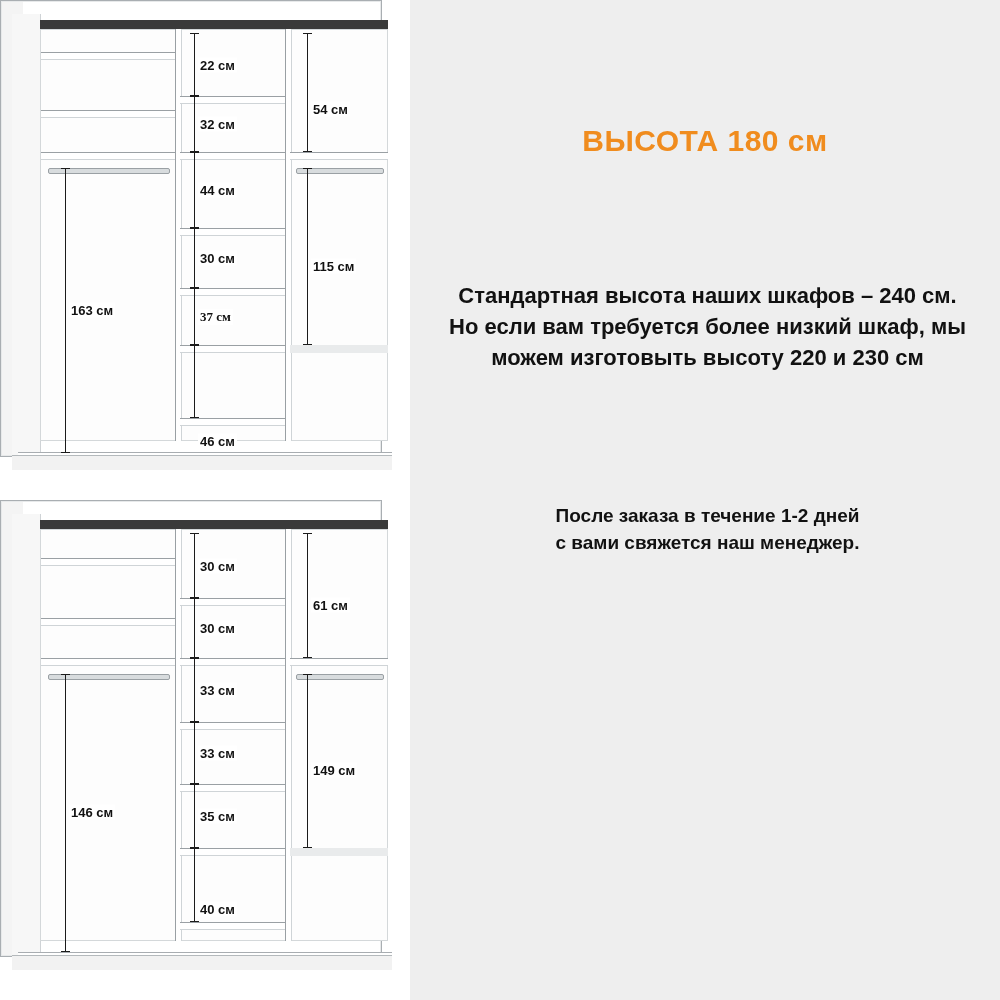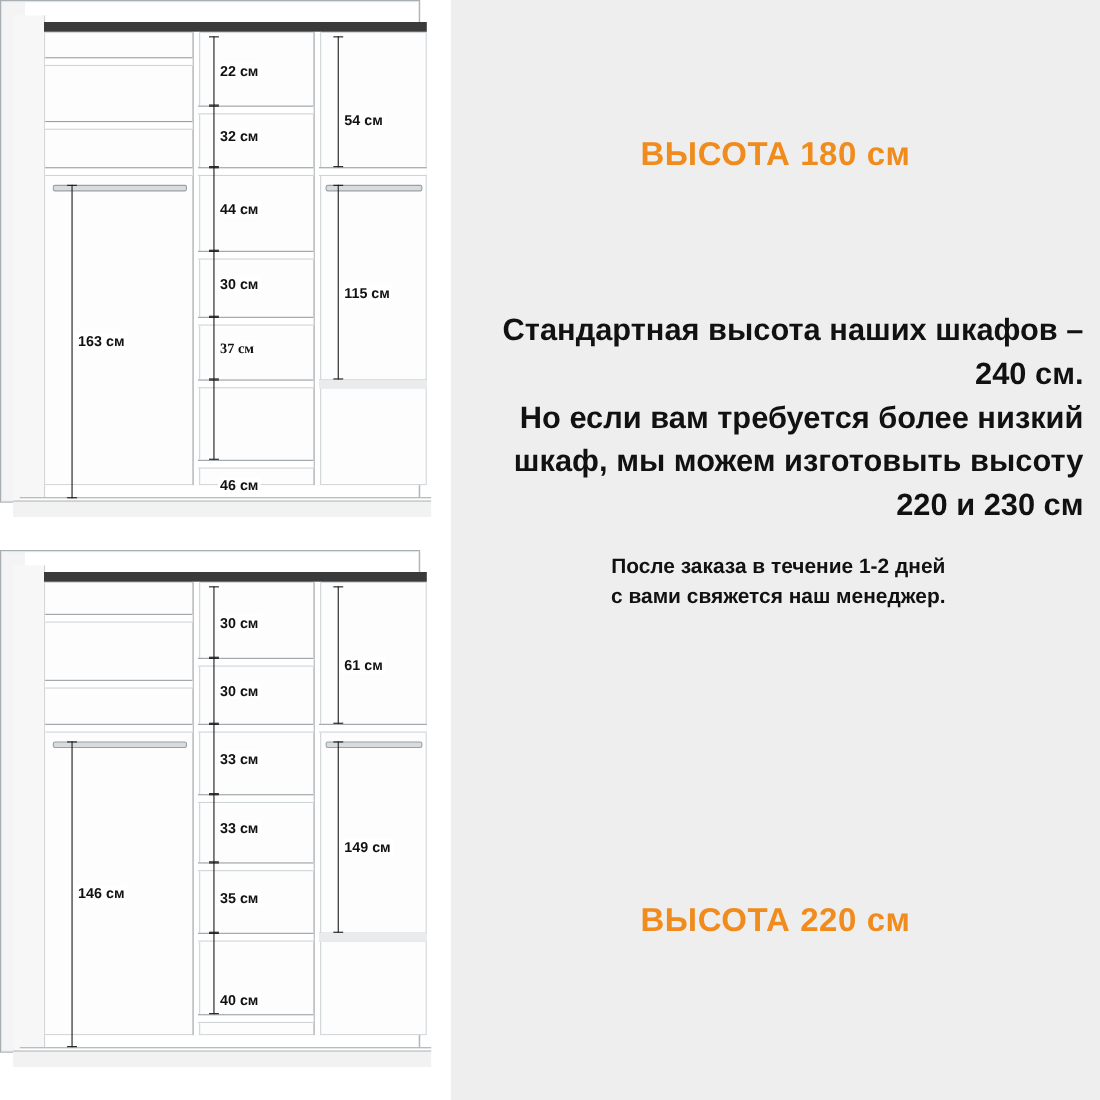--- a/index.html
+++ b/index.html
@@ -19,21 +19,21 @@
   .heading{
     position:absolute;left:0;width:590px;text-align:center;
     color:#f08c1e;font-weight:bold;font-size:30px;letter-spacing:.5px;
   }
   .heading.top{top:124px;}
   .heading.bottom{top:820px;}
   .para{
     position:absolute;left:20px;width:555px;text-align:center;
     color:#111;font-weight:bold;line-height:1.42;
   }
-  .para.p1{top:280px;font-size:28px;text-align:right;}
+  .para.p1{top:280px;font-size:22px;}
   .para.p2{top:503px;font-size:19px;}
   .para.p3{top:580px;font-size:23px;text-decoration:underline;}
 
   
   .wardrobe{position:absolute;left:0;width:410px;background:#ffffff;}
   .w-top{top:0;height:500px;}
   .w-bot{top:500px;height:500px;}
   
   .body{
     left:12px;top:14px;width:380px;height:455px;
@@ -92,21 +92,20 @@
       <span style="white-space:pre-line">Стандартная высота наших шкафов – 240 см.
 Но если вам требуется более низкий шкаф, мы можем изготовыть высоту 220 и 230 см</span>
     </div>
 
     <div class="para p2">
       <span style="white-space:pre-line">После заказа в течение 1-2 дней
 с вами свяжется наш менеджер.</span>
     </div>
 
 
-    <div class="heading bottom">ВЫСОТА 220 см</div>
   </div>
 
   <div class="wardrobe w-top">
 
     <div class="body"></div>
     <div class="left-panel"></div>
     <div class="top-band"></div>
     <div class="inner"></div>
 
     <div class="divider" style="left:175px;top:29px;height:412px;"></div>

